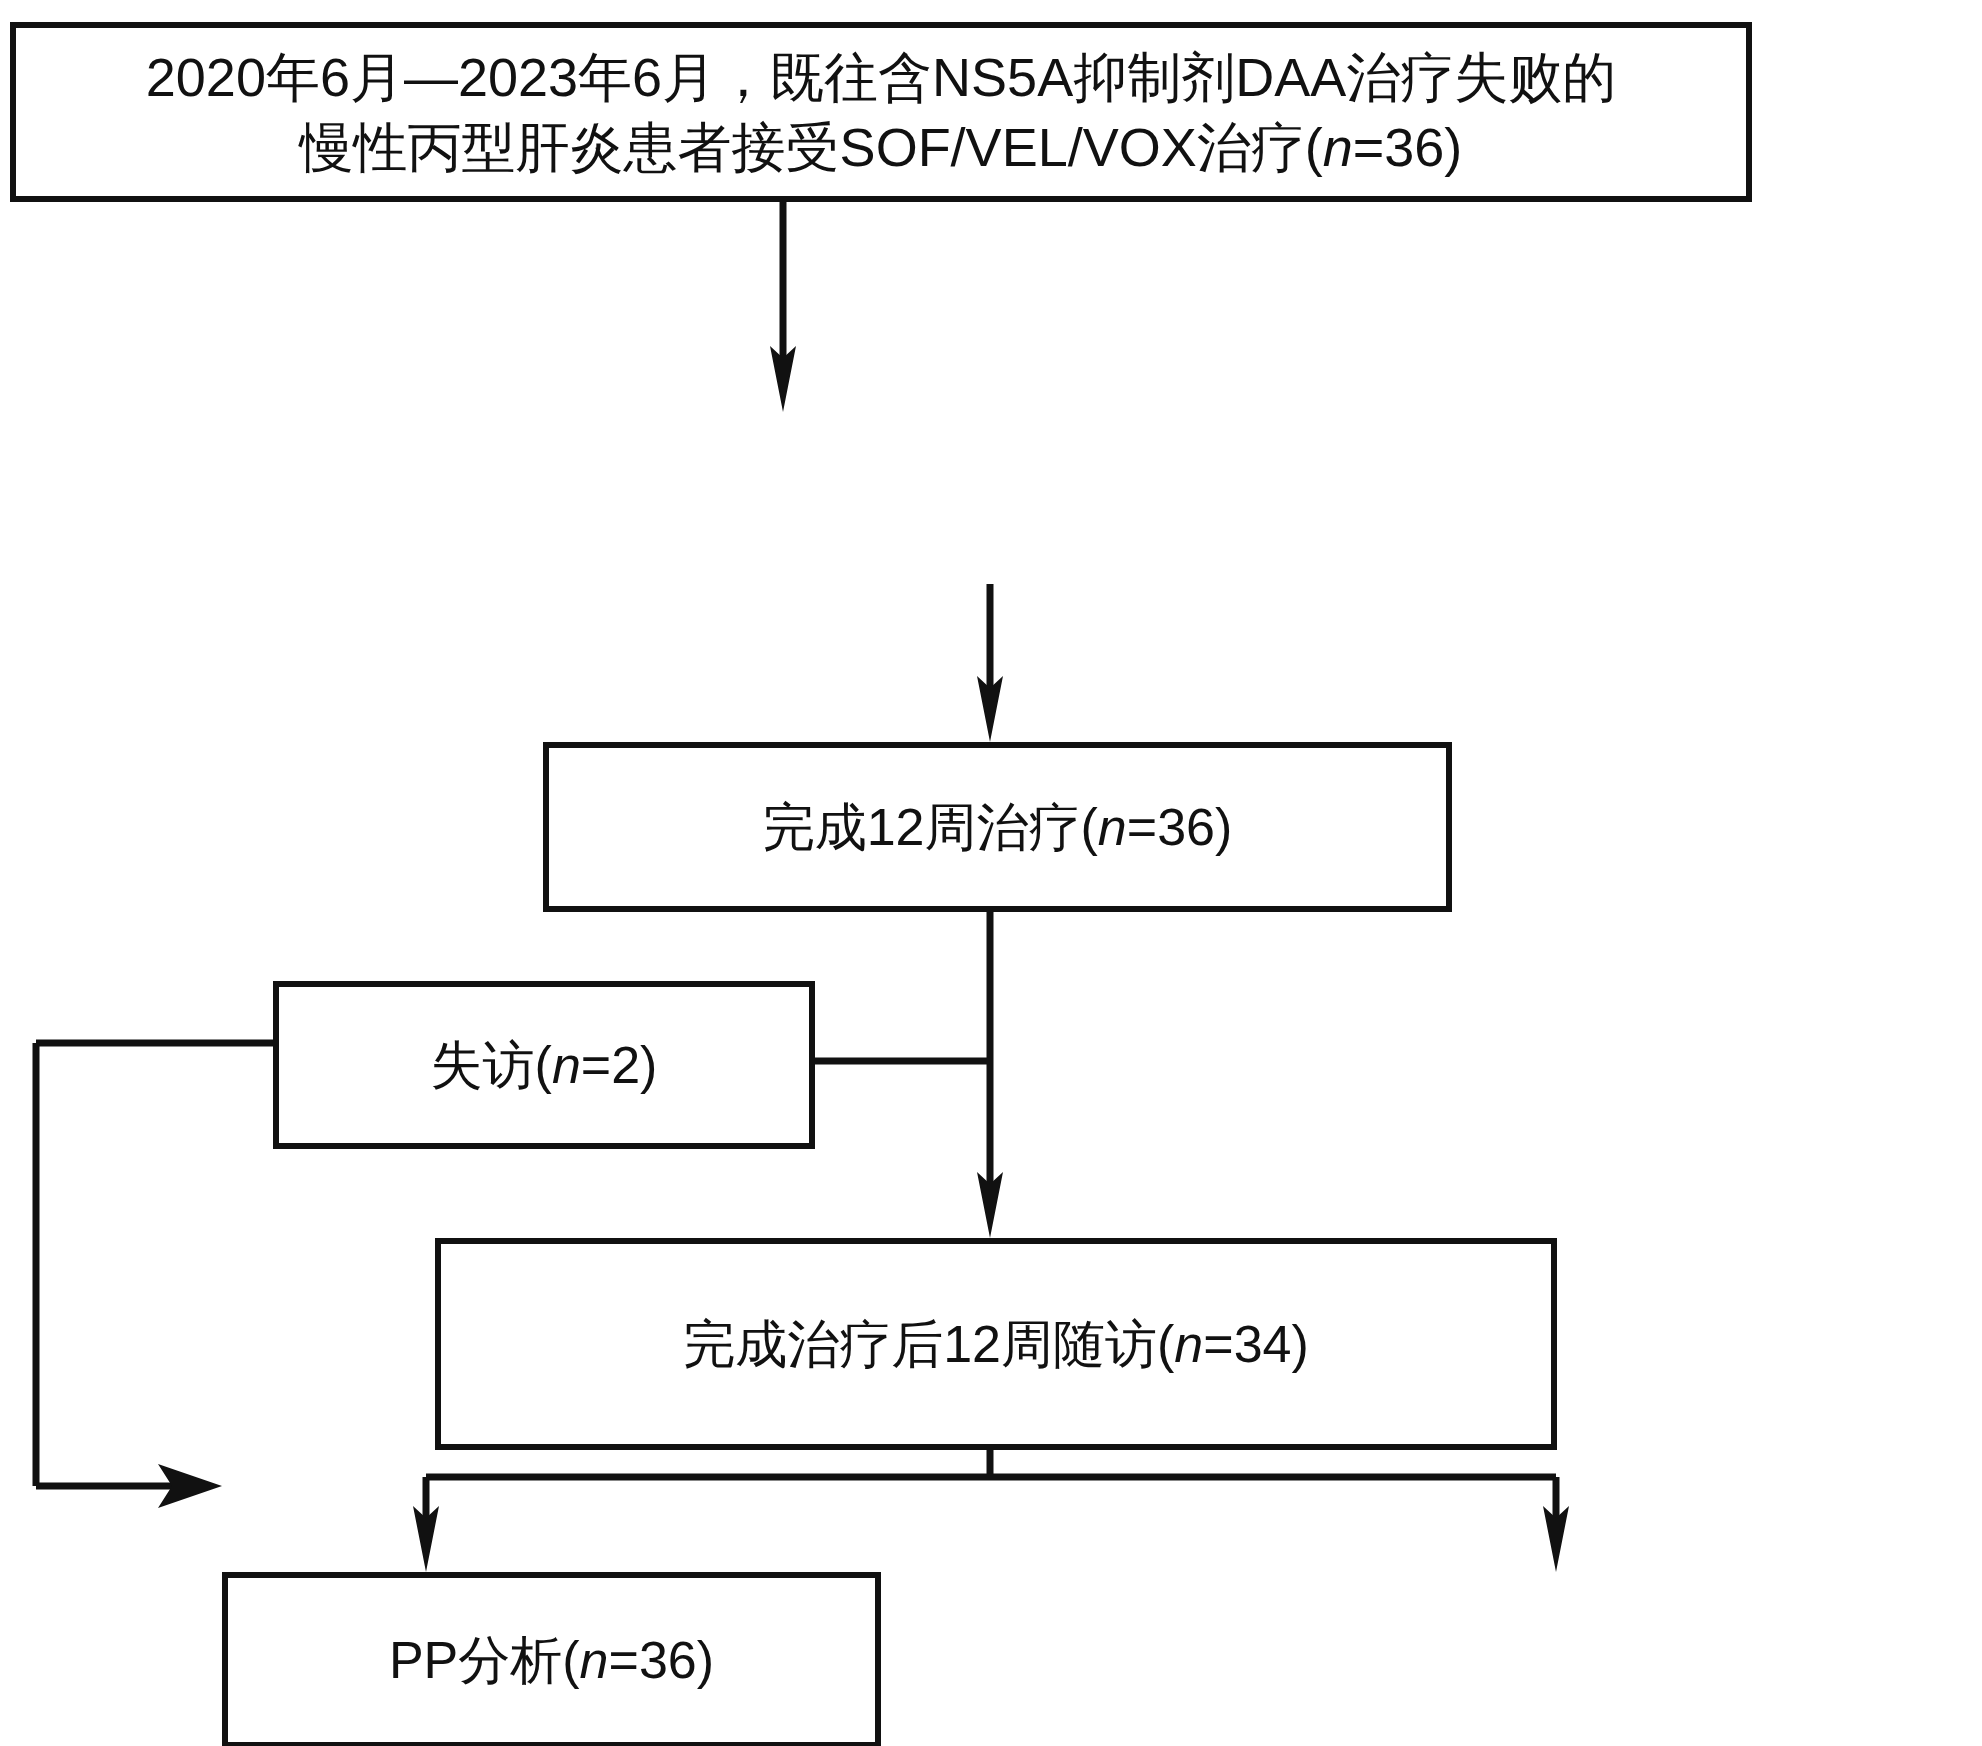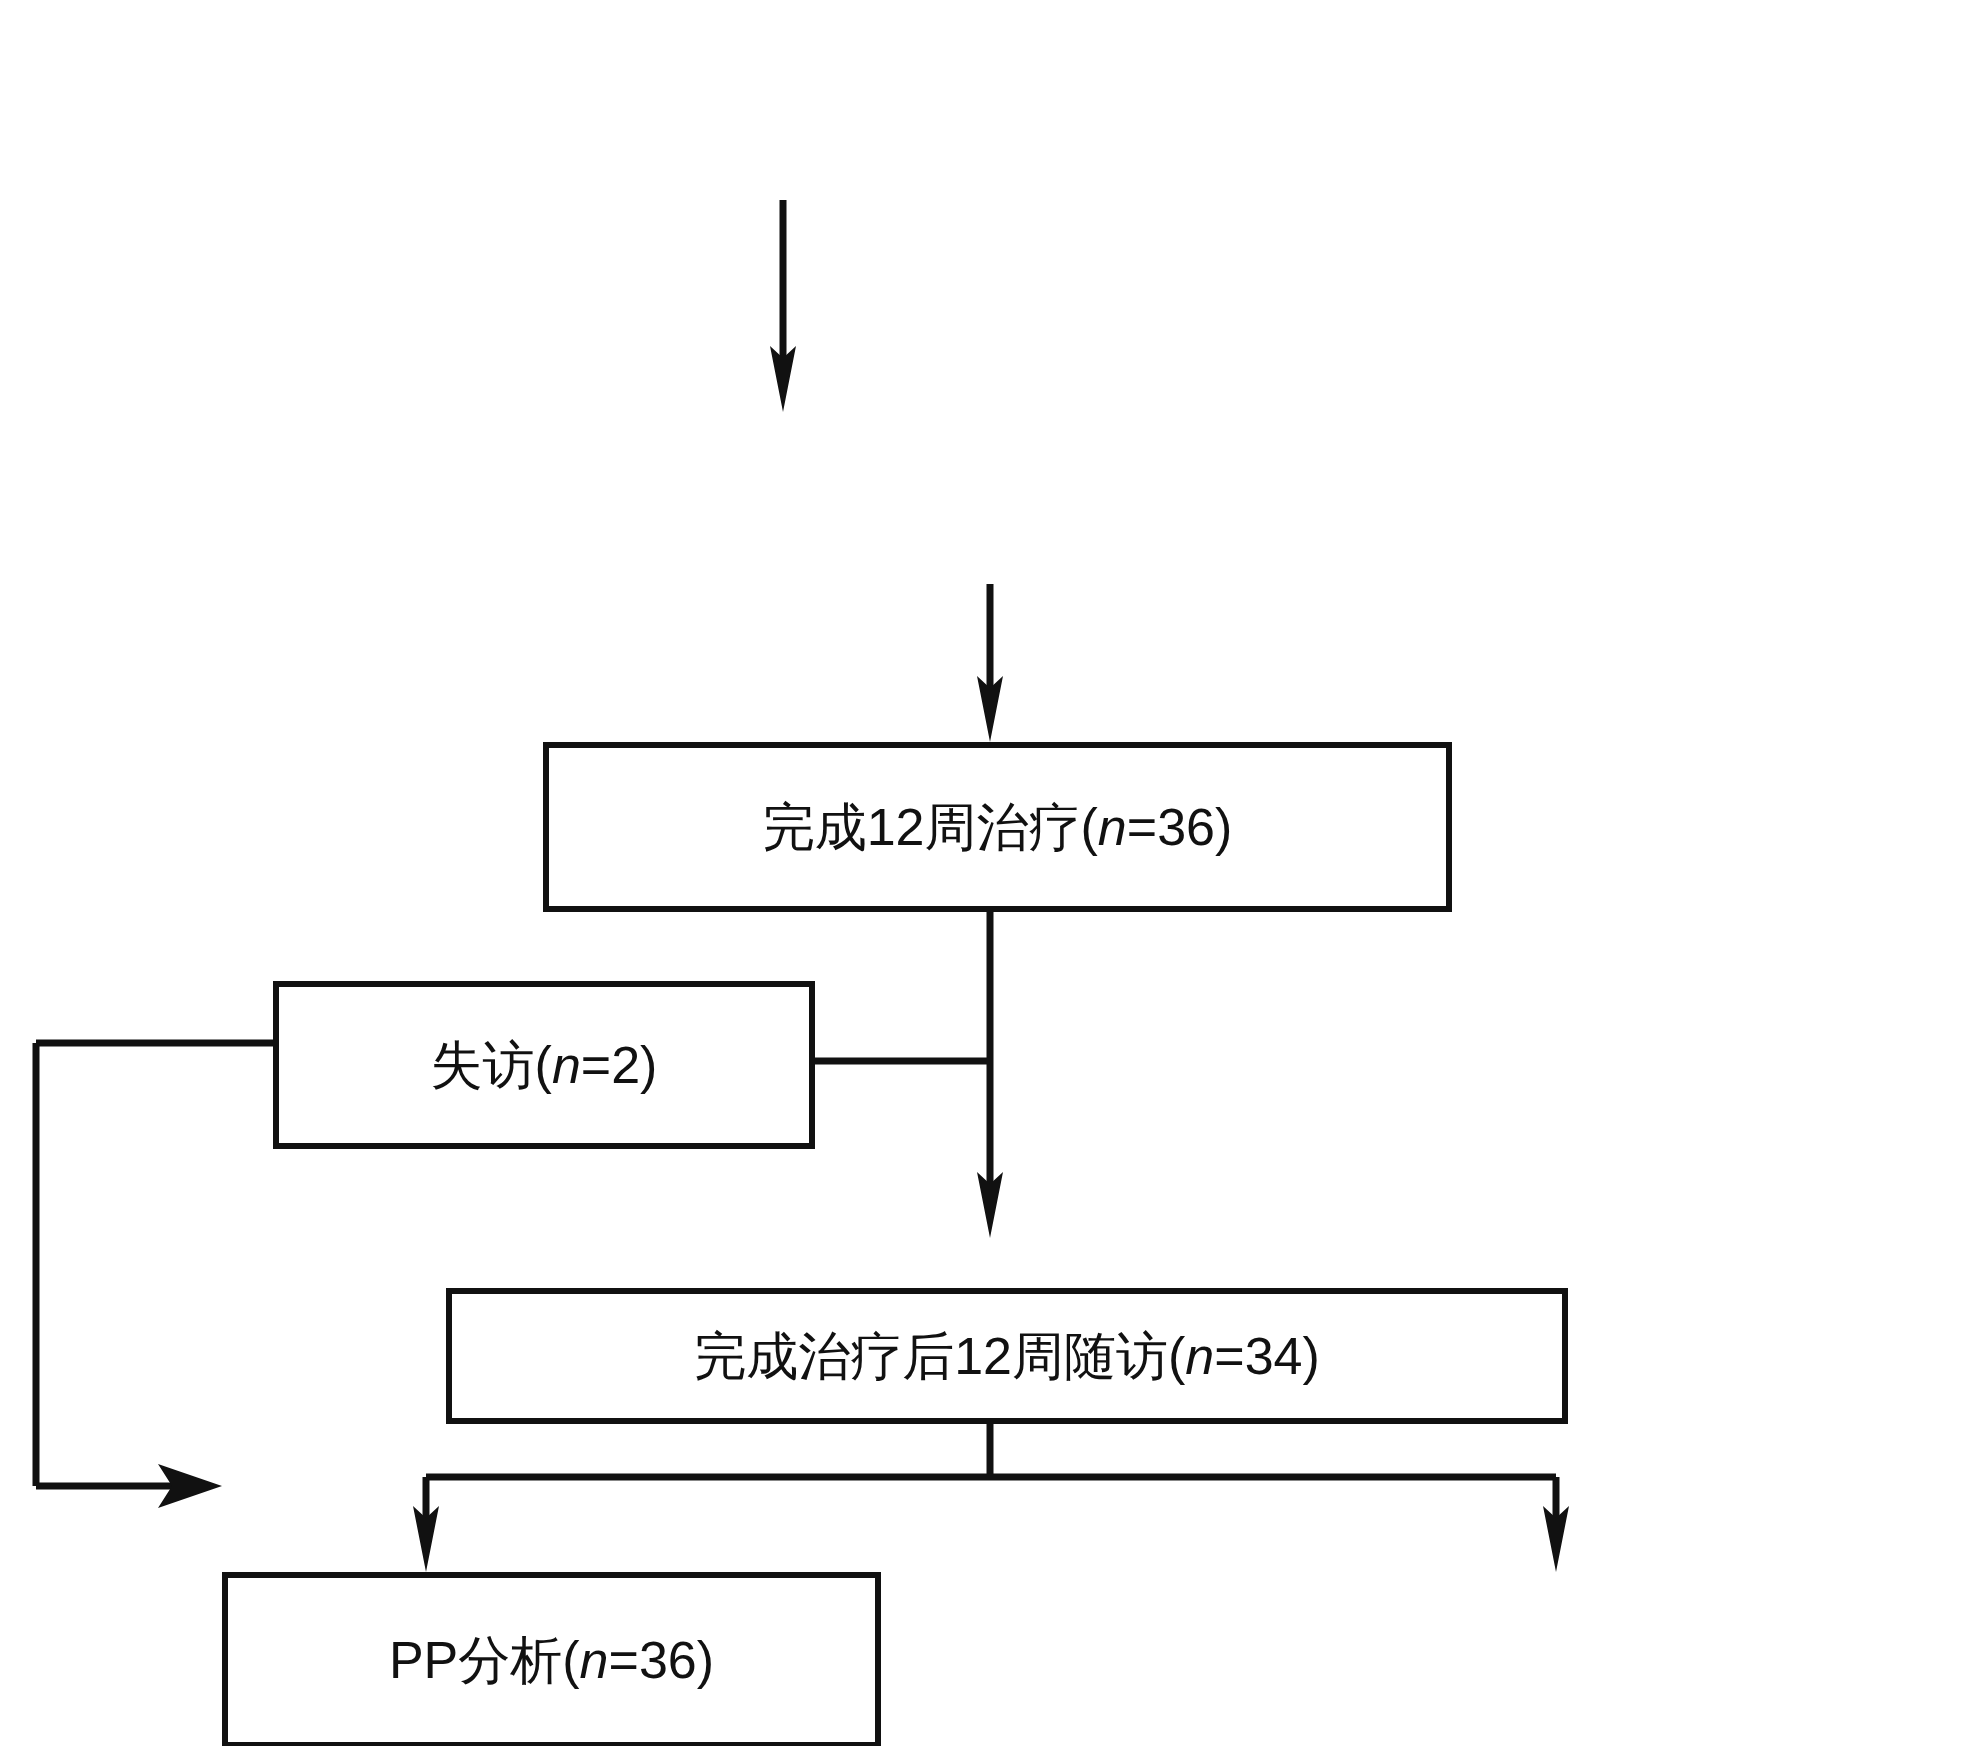--- a/index.html
+++ b/index.html
@@ -41,21 +41,21 @@
     padding: 0 14px;
     white-space: pre-line;
     font-size: 52px;
     letter-spacing: 0px;
   }
   .node-top { left: 10px;   top: 22px;   width: 1742px; height: 180px; }
   .node-top .node-text { font-size: 54px; line-height: 1.30; }
   .node-eligible  { left: 526px;  top: 412px;  width: 926px;  height: 172px; }
   .node-completed { left: 543px;  top: 742px;  width: 909px;  height: 170px; }
   .node-lost      { left: 273px;  top: 981px;  width: 542px;  height: 168px; }
-  .node-followup  { left: 435px;  top: 1288px; width: 1122px; height: 136px; margin-left: 11px; }
+  .node-followup  { left: 435px;  top: 1238px; width: 1122px; height: 212px; }
   .node-itt       { left: 222px;  top: 1572px; width: 659px;  height: 176px; }
   .node-pp        { left: 1234px; top: 1572px; width: 588px;  height: 170px; }
   .ital {
     font-style: italic;
   }
 </style>
 </head>
 <body>
 
 <div id="flowchart-root">
@@ -97,20 +97,23 @@
     </g>
 
     <g>
       <line x1="273" y1="1043" x2="36" y2="1043" stroke="#111111" stroke-width="7"></line>
       <line x1="36" y1="1043" x2="36" y2="1486" stroke="#111111" stroke-width="7"></line>
       <line x1="36" y1="1486" x2="180" y2="1486" stroke="#111111" stroke-width="7"></line>
       <path d="M 158 1464 L 222 1486 L 158 1508 L 172 1486 Z" fill="#111111"></path>
     </g>
   </svg>
 
+  <div class="node node-top">
+    <span class="node-text"><span>2020年6月—2023年6月，既往含NS5A抑制剂DAA治疗失败的</span><br><span>慢性丙型肝炎患者接受SOF/VEL/VOX治疗(</span><span class="ital">n</span><span>=36)</span></span>
+  </div>
 
 
   <div class="node node-completed">
     <span class="node-text"><span>完成12周治疗(</span><span class="ital">n</span><span>=36)</span></span>
   </div>
 
   <div class="node node-lost">
     <span class="node-text"><span>失访(</span><span class="ital">n</span><span>=2)</span></span>
   </div>
 

